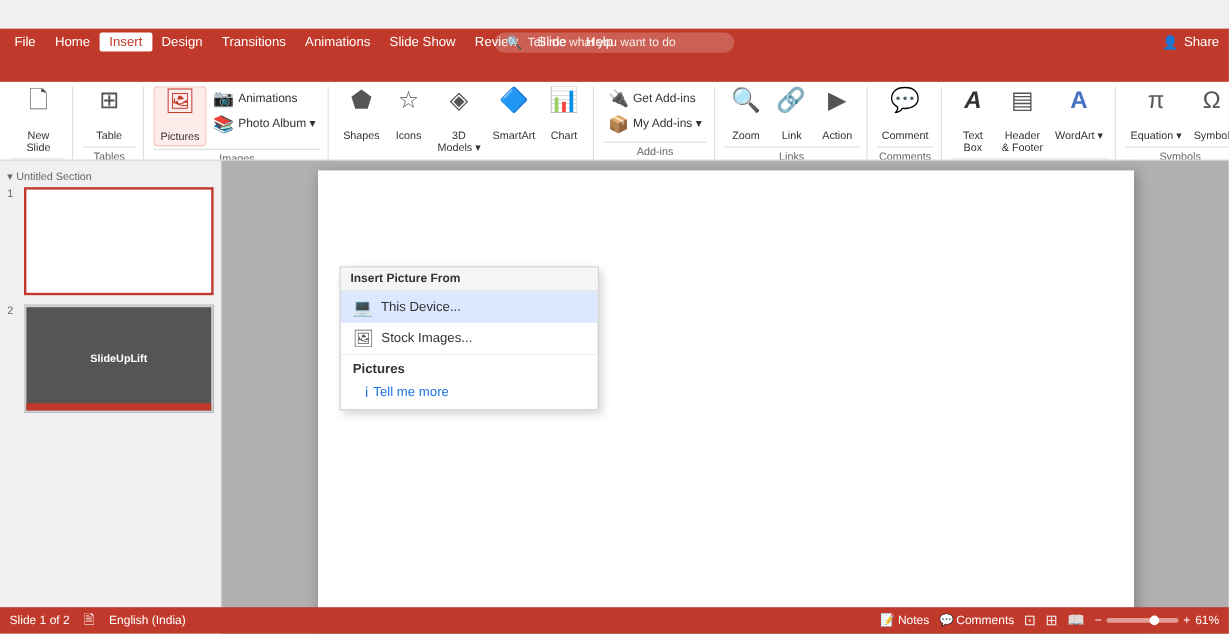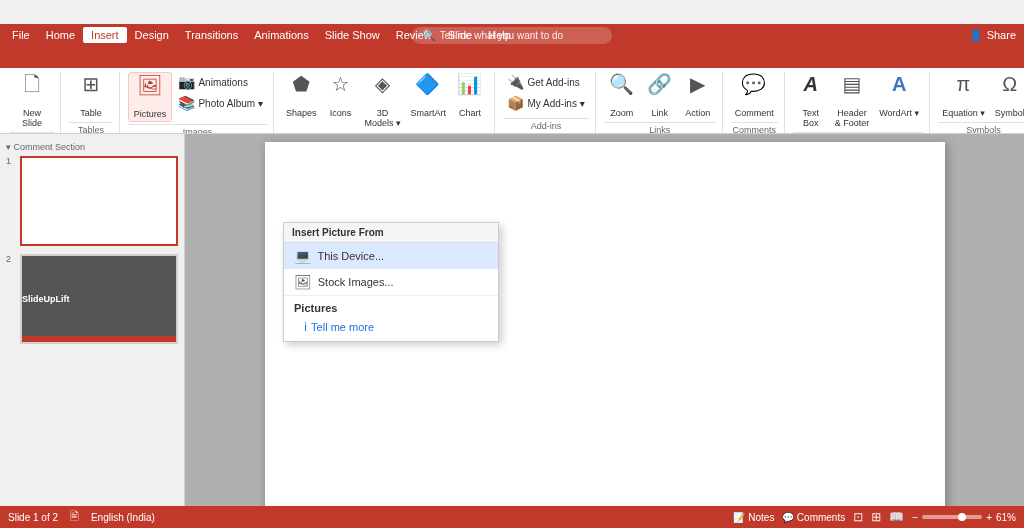--- a/index.html
+++ b/index.html
@@ -135,20 +135,21 @@
       gap: 4px;
     }
     .slide-number { font-size: 9px; color: #666; min-width: 10px; }
     .slide-preview {
       flex: 1;
       height: 90px;
       background: white;
       border: 2px solid #d0d0d0;
       display: flex;
       align-items: center;
+      justify-content: center;
     }
     .slide-preview.active { border-color: #c0392b; }
     .slide-preview.dark { background: #555; position: relative; }
     .slide-preview.dark .slide-text {
       color: white;
       font-size: 9px;
       font-weight: bold;
     }
     .slide-preview.dark::after {
       content: '';
@@ -421,21 +422,21 @@
     <div class="ribbon-group-label">Symbols</div>
   </div>
 
 </div>
 
 <div id="main-area">
 
   <div id="slide-panel">
     <div class="section-label">
       <span>▾</span>
-      <span>Comment Section</span>
+      <span>Untitled Section</span>
     </div>
 
     <div class="slide-thumb">
       <span class="slide-number">1</span>
       <div class="slide-preview active">
       </div>
     </div>
 
     <div class="slide-thumb">
       <span class="slide-number">2</span>

